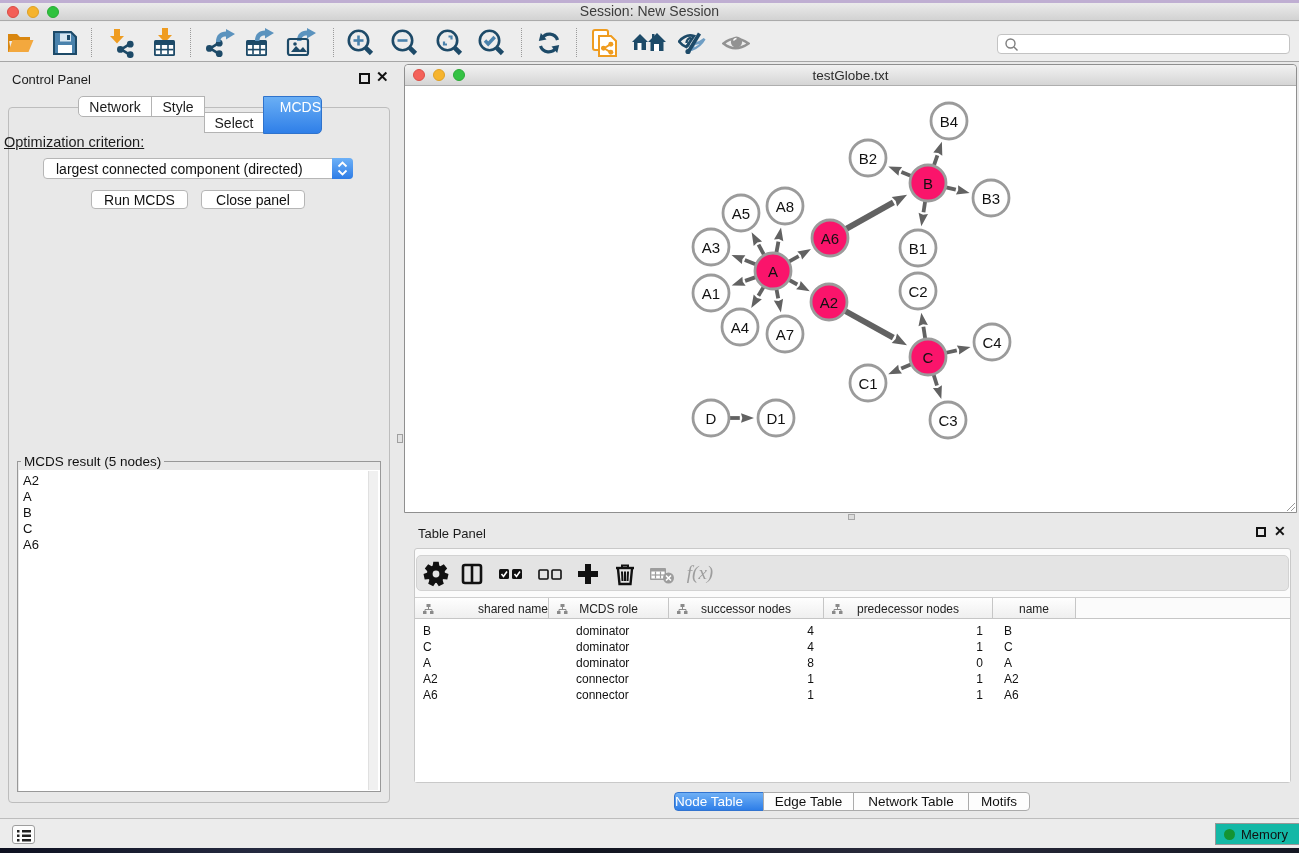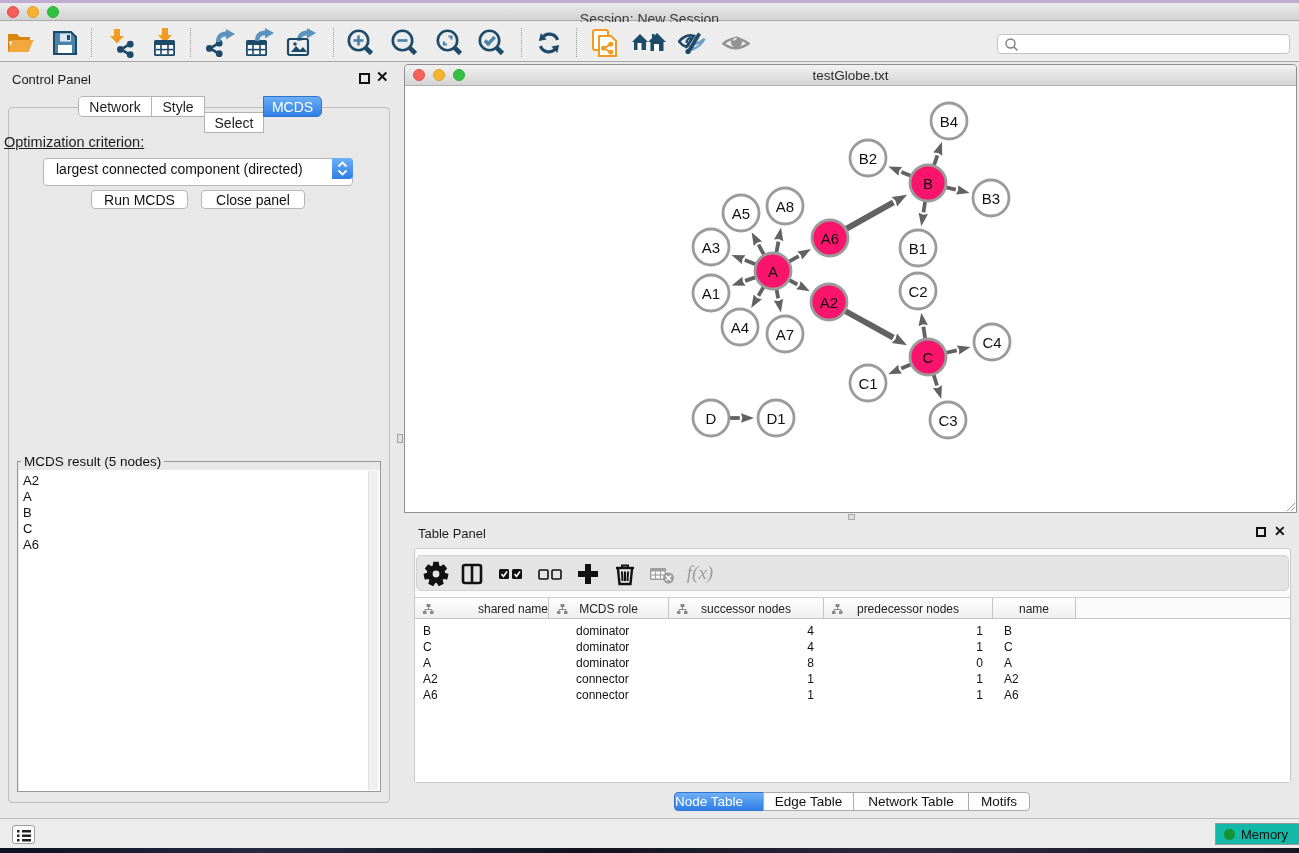--- a/index.html
+++ b/index.html
@@ -8,21 +8,21 @@
   svg { display:block; }
 </style></head>
 <body>
 
 <div class="abs" style="left:0;top:0;width:1299px;height:3px;background:#bfaed2"></div>
 
 <div class="abs" style="left:0;top:3px;width:1299px;height:18px;background:linear-gradient(#ebebeb,#d2d2d2);border-bottom:1px solid #ababab;border-radius:5px 5px 0 0">
   <div class="abs" style="left:7px;top:3px;width:12px;height:12px;border-radius:50%;background:#f35f57;border:1px solid #d94c44"></div>
   <div class="abs" style="left:27px;top:3px;width:12px;height:12px;border-radius:50%;background:#f5b32c;border:1px solid #dfa023"></div>
   <div class="abs" style="left:47px;top:3px;width:12px;height:12px;border-radius:50%;background:#2fc23e;border:1px solid #28ab34"></div>
-  <div style="text-align:center;font-size:14px;color:#3c3c3c;padding-top:8px">Session: New Session</div>
+  <div style="text-align:center;font-size:14px;color:#3c3c3c;padding-top:0">Session: New Session</div>
 </div>
 
 <div class="abs" id="toolbar" style="left:0;top:22px;width:1299px;height:40px;background:#ededed;border-bottom:1px solid #a6a6a6"></div>
 <div class="abs" style="left:6px;top:28px;width:30px;height:30px">
     <svg width="30" height="30">
       <g>
 <path d="M2 6 h9 l3 3 h10 v4 h-22 z" fill="#d9860f"></path>
 <path d="M2 6 v18 h3 z" fill="#d9860f"></path>
 <path d="M6.5 12 h21 l-5 12 h-20 z" fill="#f3a83e"></path>
 </g>
@@ -222,27 +222,27 @@
 <div class="abs" style="left:12px;top:72px;font-size:13px;color:#1c1c1c">Control Panel</div>
 <div class="abs" style="left:359px;top:73px;width:11px;height:11px;border:2px solid #111"></div>
 <div class="abs" style="left:376px;top:68px;font-size:15px;font-weight:bold;color:#111">✕</div>
 
 <div class="abs" style="left:8px;top:107px;width:382px;height:696px;border:1px solid #bdbdbd;border-radius:4px;background:#e8e8e8"></div>
 
 <div class="abs" style="left:78px;top:96px;width:244px;height:21px;">
   <div class="abs" style="left:0;top:0;width:74px;height:21px;background:#fff;border:1px solid #b3b3b3;border-radius:5px 0 0 5px;text-align:center;font-size:14px;color:#1c1c1c;line-height:20px">Network</div>
   <div class="abs" style="left:73px;top:0;width:54px;height:21px;background:#fff;border:1px solid #b3b3b3;text-align:center;font-size:14px;color:#1c1c1c;line-height:20px">Style</div>
   <div class="abs" style="left:126px;top:16px;width:60px;height:21px;background:#fff;border:1px solid #b3b3b3;text-align:center;font-size:14px;color:#1c1c1c;line-height:20px">Select</div>
-  <div class="abs" style="left:185px;top:0;width:59px;height:21px;background:linear-gradient(#6aaff5,#2f7fe8);border:1px solid #2f73cc;border-radius:0 5px 5px 0;text-align:center;font-size:14px;color:#fff;line-height:20px">MCDS</div>
+  <div class="abs" style="left:185px;top:0;width:59px;height:38px;background:linear-gradient(#6aaff5,#2f7fe8);border:1px solid #2f73cc;border-radius:0 5px 5px 0;text-align:right;font-size:14px;color:#fff;line-height:20px">MCDS</div>
 </div>
 <div class="abs" style="left:0px;top:134px;width:394px;text-align:left;font-size:14.5px;color:#1c1c1c;text-decoration:underline;">
     <div style="margin-left:4px">Optimization criterion:</div>
   </div>
 
-<div class="abs" style="left:43px;top:158px;width:310px;height:28px;background:#fff;border:1px solid #b6b6b6;border-radius:4px;">
+<div class="abs" style="left:43px;top:158px;width:310px;height:21px;background:#fff;border:1px solid #b6b6b6;border-radius:4px;">
   <div class="abs" style="left:12px;top:2px;font-size:14px;color:#111">largest connected component (directed)</div>
   <div class="abs" style="right:-1px;top:-1px;width:21px;height:21px;border-radius:0 4px 4px 0;background:linear-gradient(#6db1f7,#2e7ce6);">
     <svg width="21" height="21">
         <path d="M6.5 8.5 L10.5 4.5 L14.5 8.5" stroke="#fff" stroke-width="1.8" fill="none"></path>
         <path d="M6.5 12.5 L10.5 16.5 L14.5 12.5" stroke="#fff" stroke-width="1.8" fill="none"></path>
       </svg>
   </div>
 </div>
 
 <div class="abs" style="left:91px;top:190px;width:97px;height:19px;background:#fff;border:1px solid #b6b6b6;border-radius:4px;text-align:center;font-size:14px;color:#111;line-height:18px">Run MCDS</div>

